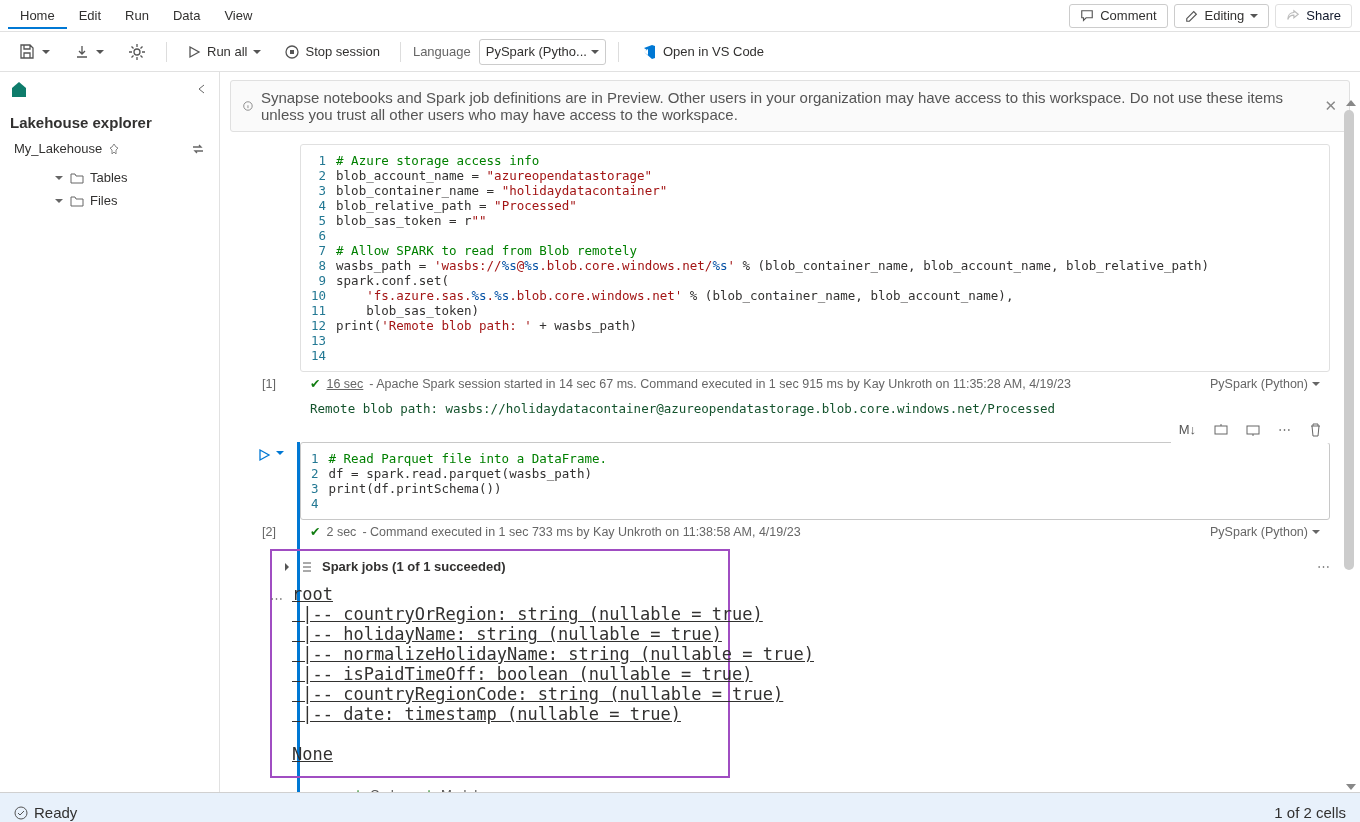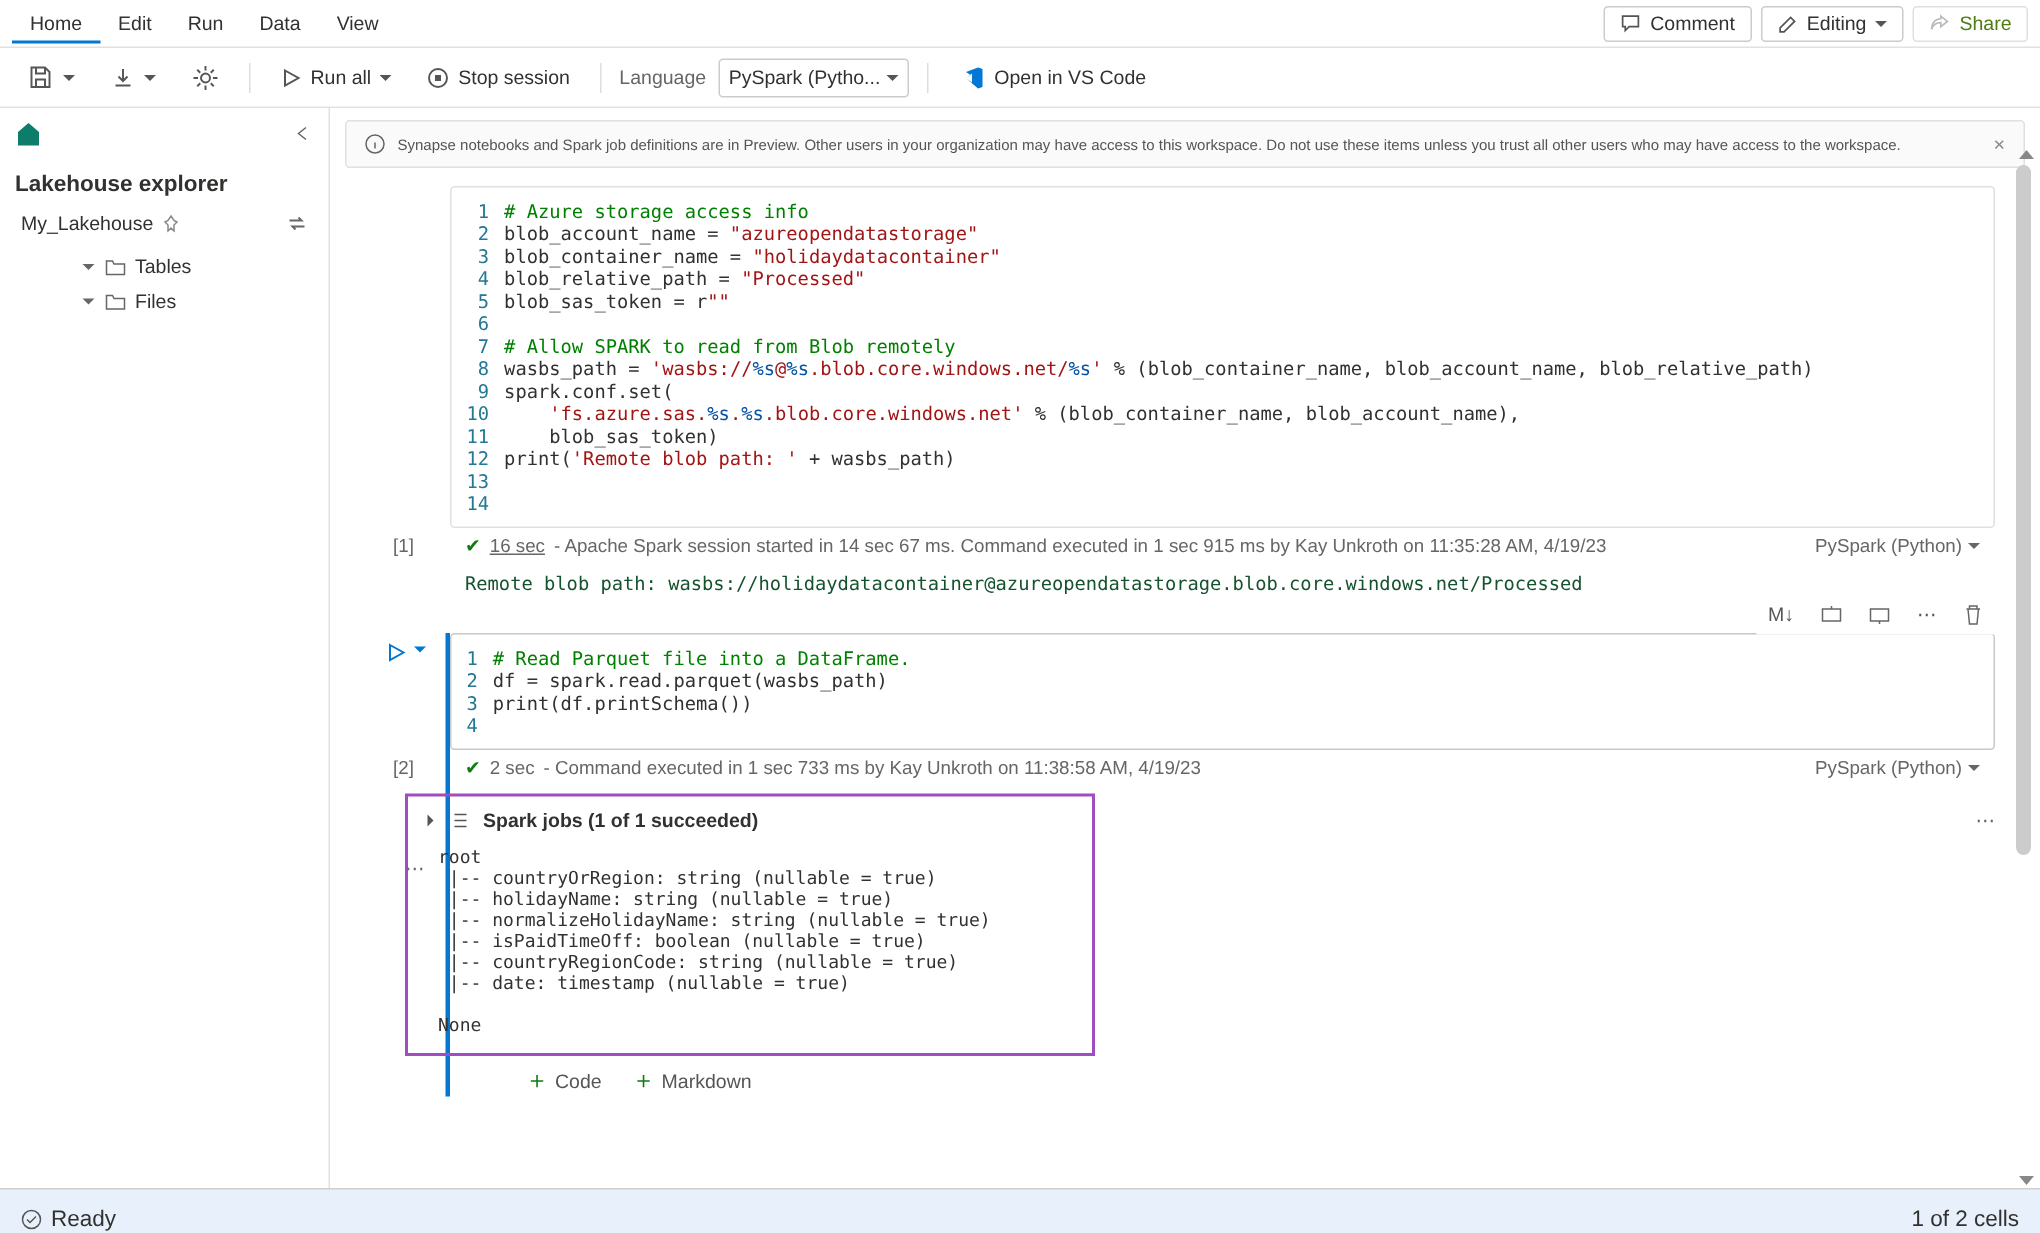--- a/index.html
+++ b/index.html
@@ -3,42 +3,42 @@
 <meta charset="utf-8">
 <style>
   * { box-sizing: border-box; margin: 0; padding: 0; }
   body { font-family: "Segoe UI", Arial, sans-serif; font-size: 13px; color: #323130; background: #fff; width: 1360px; height: 822px; overflow: hidden; }
   
   .menubar { display: flex; align-items: center; height: 32px; padding: 0 8px; border-bottom: 1px solid #e1e1e1; }
   .menubar-item { padding: 6px 12px; cursor: pointer; font-size: 13px; }
   .menubar-item.active { border-bottom: 2px solid #0078d4; padding-bottom: 4px; }
   .menubar-spacer { flex: 1; }
   .menubar-btn { display: flex; align-items: center; gap: 6px; padding: 4px 10px; border: 1px solid #ccc; border-radius: 3px; margin-left: 6px; cursor: pointer; height: 24px; justify-content: flex-end; }
-  .menubar-btn.disabled { color: #4d7c0f; border-color: #e0e0e0; }
+  .menubar-btn.disabled { color: #0f172a; border-color: #e0e0e0; }
   
   .toolbar { display: flex; align-items: center; height: 40px; padding: 0 10px; border-bottom: 1px solid #e1e1e1; gap: 8px; }
   .toolbar-btn { display: flex; align-items: center; gap: 6px; padding: 4px 8px; cursor: pointer; }
   .toolbar-sep { width: 1px; height: 20px; background: #ddd; margin: 0 4px; }
   .lang-select { display: flex; align-items: center; gap: 4px; border: 1px solid #ccc; border-radius: 3px; padding: 2px 6px; height: 26px; }
   
   .main { display: flex; height: calc(100% - 72px - 30px); }
   
   .sidebar { width: 220px; border-right: 1px solid #e1e1e1; display: flex; flex-direction: column; }
   .sidebar-header { display: flex; align-items: center; justify-content: space-between; padding: 8px 10px; }
   .lake-icon { width: 18px; height: 18px; }
   .collapse-icon { cursor: pointer; color: #666; }
   .sidebar-title { padding: 8px 10px 4px; font-size: 15px; font-weight: 600; }
   .lakehouse-row { display: flex; align-items: center; justify-content: space-between; padding: 6px 14px; }
   .lakehouse-name { display: flex; align-items: center; gap: 6px; }
   .tree { padding: 4px 0; margin-left: 36px; }
   .tree-item { display: flex; align-items: center; gap: 6px; padding: 4px 18px; cursor: pointer; }
   
   .content { flex: 1; display: flex; flex-direction: column; overflow: hidden; position: relative; }
   
-  .info-bar { display: flex; align-items: flex-end; padding: 8px 12px; margin: 8px 10px 6px 10px; border: 1px solid #e0e0e0; border-radius: 3px; background: #fafafa; font-size: 10px; color: #555; }
+  .info-bar { display: flex; align-items: center; padding: 8px 12px; margin: 8px 10px 6px 10px; border: 1px solid #e0e0e0; border-radius: 3px; background: #fafafa; font-size: 15px; color: #555; }
   .info-bar .close { margin-left: auto; cursor: pointer; color: #888; }
   
   .cells { flex: 1; overflow-y: auto; padding: 0 30px 20px 20px; }
   
   .cell { margin: 6px 0 0 60px; position: relative; }
   .cell-gutter { position: absolute; left: -60px; top: 0; width: 55px; display: flex; flex-direction: column; align-items: flex-end; padding-right: 10px; }
   .cell-play { display: flex; gap: 4px; margin-top: 6px; }
   
   .code-area { border: 1px solid #e0e0e0; border-radius: 3px; background: #fff; display: flex; font-family: Consolas, monospace; font-size: 12.5px; }
   .linenos { padding: 8px 10px; text-align: right; color: #237893; user-select: none; }
@@ -55,21 +55,21 @@
   .output { font-family: Consolas, monospace; font-size: 12.5px; padding: 6px 10px; white-space: pre; color: #14532d; }
   
   .cell-active { border-left: 3px solid #0078d4; margin-left: 57px; padding-left: 0; }
   .cell-active .code-area { border-color: #c8c8c8; }
   
   .cell-toolbar { position: absolute; right: 0; top: -26px; display: flex; gap: 6px; align-items: center; background: #fff; padding: 2px; }
   .cell-toolbar-btn { padding: 3px 5px; cursor: pointer; color: #555; border: 1px solid transparent; }
   
   .spark-jobs-box { border: 2px solid #a04dc2; padding: 8px 10px; margin: 6px 0 0 -30px; }
   .spark-jobs-hdr { display: flex; align-items: center; gap: 8px; font-weight: 600; font-size: 13px; padding-bottom: 6px; }
-  .spark-jobs-body { font-family: Consolas, monospace; font-size: 12px; white-space: pre; padding: 4px 0 4px 10px; }
+  .spark-jobs-body { font-family: Consolas, monospace; font-size: 17px; white-space: pre; padding: 4px 0 4px 10px; text-decoration: underline; }
   .output-more { position: absolute; right: 0; top: 10px; color: #666; cursor: pointer;}
   .cell-more-dots { position: absolute; left: -30px; top: 42px; color: #666; }
   
   .add-cell { display: flex; gap: 20px; padding: 6px 0 0 50px; color: #555; font-size: 13px; }
   .add-cell-btn { display: flex; align-items: center; gap: 4px; cursor: pointer; }
   
   .statusbar { height: 40px; background: #e8f1fb; display: flex; align-items: center; padding: 0 14px; font-size: 15px; border-top: 1px solid #d0d0d0; }
   .statusbar .right { margin-left: auto; }
 
   .scroll-indicator { position: absolute; right: 2px; top: 28px; bottom: 0; width: 14px; }

